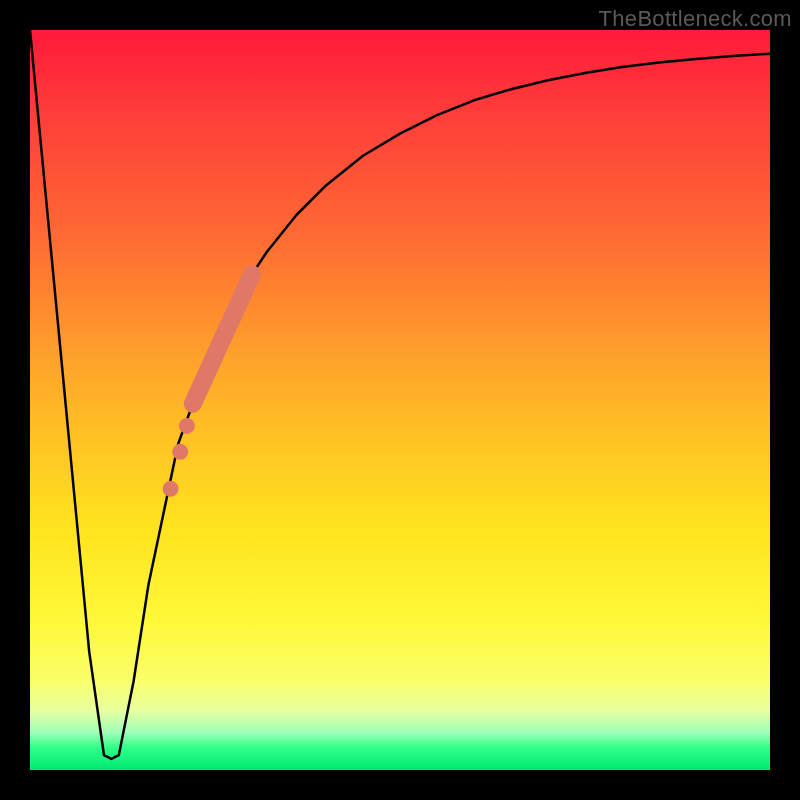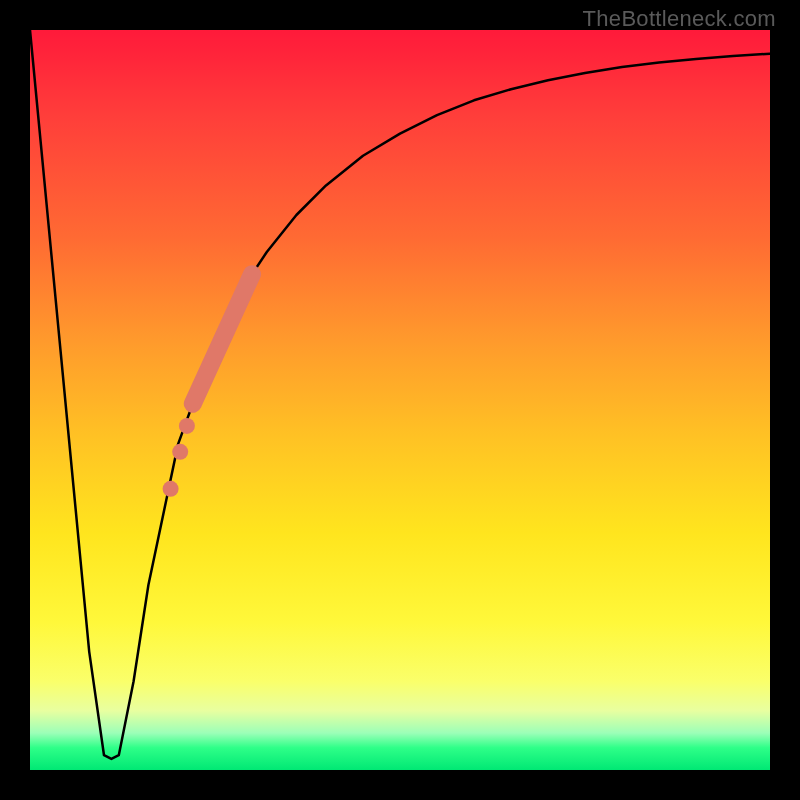--- a/index.html
+++ b/index.html
@@ -35,21 +35,21 @@
       #faff6a 88%,
       #e8ffa0 92%,
       #9cffb8 95%,
       #2eff88 97%,
       #00e874 100%
     );
   }
   .attribution {
     position: absolute;
     top: 6px;
-    right: 24px;
+    right: 8px;
     color: #5a5a5a;
     font-size: 22px;
     font-weight: 500;
     letter-spacing: 0.3px;
     z-index: 20;
   }
   svg.curve {
     position: absolute;
     left: 0;
     top: 0;

